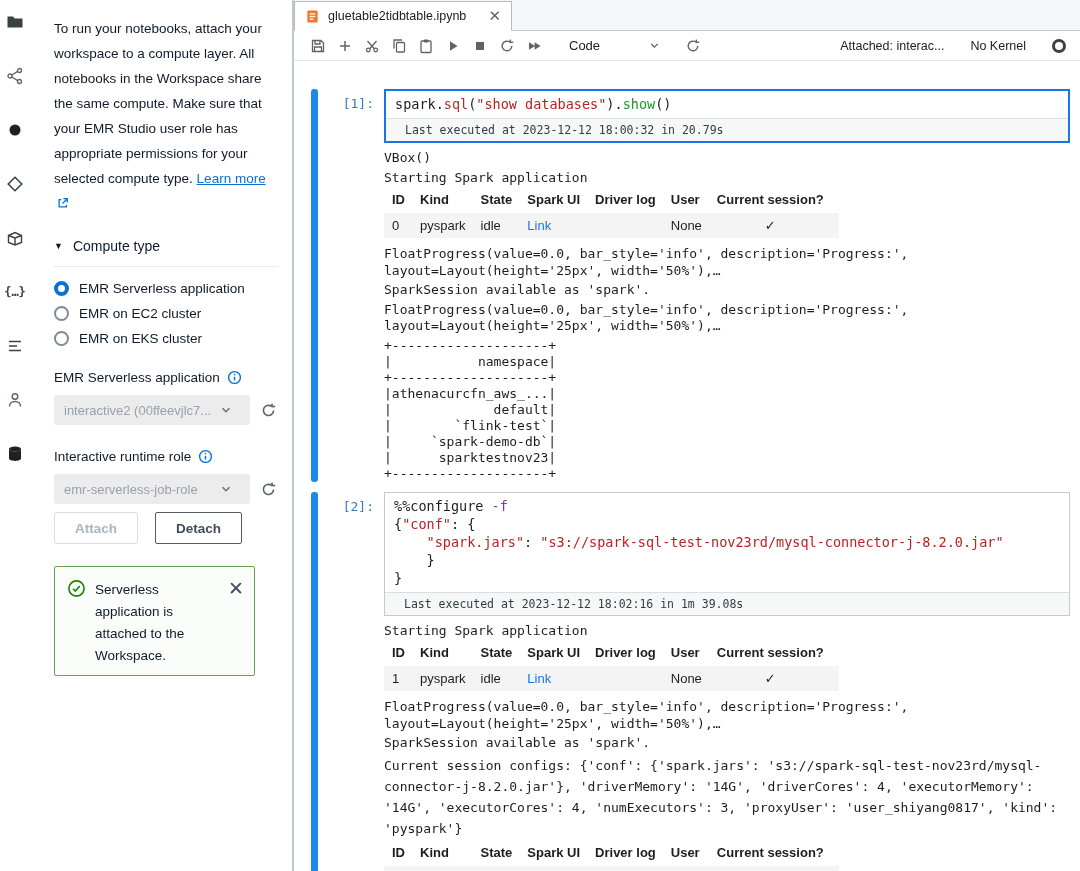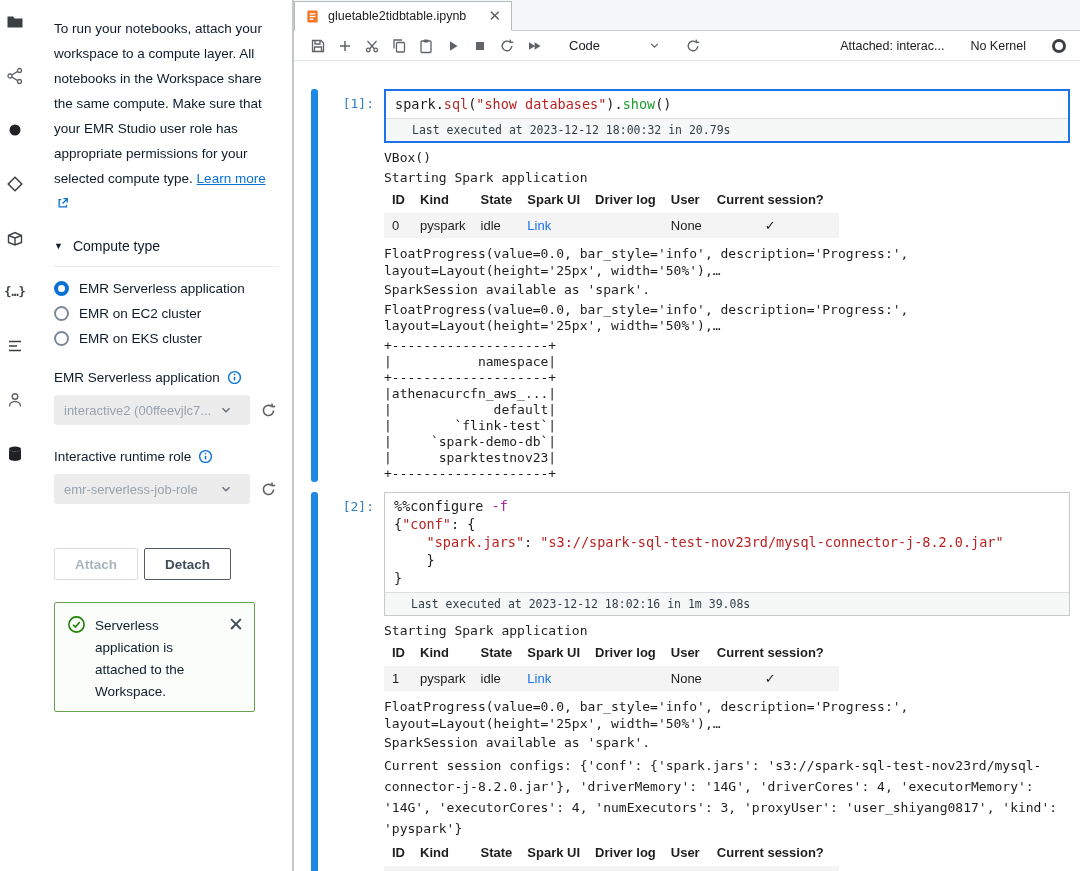--- a/index.html
+++ b/index.html
@@ -22,21 +22,21 @@
   .section-hdr{margin-top:22px;display:flex;align-items:center;gap:10px;padding-bottom:12px;border-bottom:1px solid #e9ebed;font-size:14px;font-weight:500;color:#0f1b2a;cursor:pointer;max-width:228px;}
   .tri{font-size:9px;color:#0f1b2a;}
   .radios{margin-top:14px;display:flex;flex-direction:column;gap:10px;}
   .radio-row{display:flex;align-items:center;gap:10px;font-size:13.5px;color:#0f1b2a;cursor:pointer;}
   .radio-dot{width:15px;height:15px;border-radius:50%;border:2px solid #7d8998;background:#fff;flex:none;}
   .radio-dot.sel{border:4.5px solid #0972d3;}
   .field-label{margin-top:24px;display:flex;align-items:center;gap:7px;font-size:13.5px;color:#0f1b2a;}
   .select-row{margin-top:10px;display:flex;align-items:center;gap:9px;}
   .select{width:200px;height:30px;background:#ececed;border-radius:3px;display:flex;align-items:center;justify-content:space-between;padding:0 17px 0 10px;color:#98a2ac;font-size:13px;cursor:not-allowed;}
   .icon-btn{width:20px;height:20px;display:flex;align-items:center;justify-content:center;cursor:pointer;}
-  .btn-row{margin-top:44px;display:flex;gap:6px;}
+  .btn-row{margin-top:8px;display:flex;gap:17px;}
   .btn{height:32px;padding:0 20px;border-radius:2px;background:#fff;font-size:13.5px;font-weight:700;display:flex;align-items:center;cursor:pointer;font-family:"Liberation Sans",sans-serif;}
   .btn.disabled{border:1px solid #d8dde3;color:#a9b6bd;cursor:default;}
   .btn.secondary{border:1px solid #545b64;color:#414d5c;}
   .alert{margin-top:22px;width:201px;border:1px solid #67a353;border-radius:2px;background:#fbfdfb;padding:12px 10px 8px 12px;display:flex;gap:9px;align-items:flex-start;}
   .alert-text{width:112px;font-size:13.5px;line-height:22px;color:#0f1b2a;}
   .alert-close{margin-left:auto;font-size:19px;color:#414d5c;line-height:1;cursor:pointer;}
 
   
   .main{flex:1;display:flex;flex-direction:column;min-width:0;background:#fff;}
   .tab-bar{height:31px;flex:none;background:#f5f6f7;border-bottom:1px solid #c5c9cc;display:flex;align-items:flex-end;text-align:center;}
@@ -60,21 +60,21 @@
   .out-prompt{flex:none;width:66px;}
   .input-wrap{flex:1;min-width:0;border:1px solid #c6cacd;background:#fff;}
   .input-wrap.focused{border:2px solid #1a73e8;}
   .code{padding:4px 9px 5px;font-family:"DejaVu Sans Mono",monospace;font-size:13.5px;line-height:18px;}
   .code-line{min-height:18px;white-space:pre;}
   .tok-d{color:#1d1d1f;}
   .tok-s{color:#ba2121;}
   .tok-r{color:#b02f2f;}
   .tok-g{color:#1c9b2c;}
   .tok-m{color:#a626a4;}
-  .exec-bar{border-top:1px solid #dcdfe1;background:#f6f7f7;padding:4px 26px;font-family:"DejaVu Sans Mono",monospace;font-size:11.5px;color:#2f3e46;white-space:nowrap;overflow:hidden;}
+  .exec-bar{border-top:1px solid #dcdfe1;background:#f6f7f7;padding:4px 19px;font-family:"DejaVu Sans Mono",monospace;font-size:11.5px;color:#2f3e46;white-space:nowrap;overflow:hidden;}
   .output-row{display:flex;margin-top:7px;}
   .outputs{flex:1;min-width:0;}
   .out-text{margin:0 0 3px;font:13px/16.5px "DejaVu Sans Mono",monospace;color:#1d1d1f;white-space:pre-wrap;overflow-wrap:anywhere;}
   .out-text.cfg{line-height:21px;}
   .out-pre{margin:2px 0 0;font:13px/16px "DejaVu Sans Mono",monospace;color:#1d1d1f;white-space:pre;}
   .session-table{border-collapse:collapse;margin:2px 0 8px;font-family:"Liberation Sans",sans-serif;font-size:13px;color:#1d1d1f;}
   .session-table th{font-weight:700;text-align:left;padding:3px 15px 6px 0;white-space:nowrap;margin-left:36px;}
   .session-table th:first-child{padding-left:8px;}
   .session-table tbody tr{background:#f4f4f4;}
   .session-table td{padding:5px 15px 5px 0;white-space:nowrap;}

